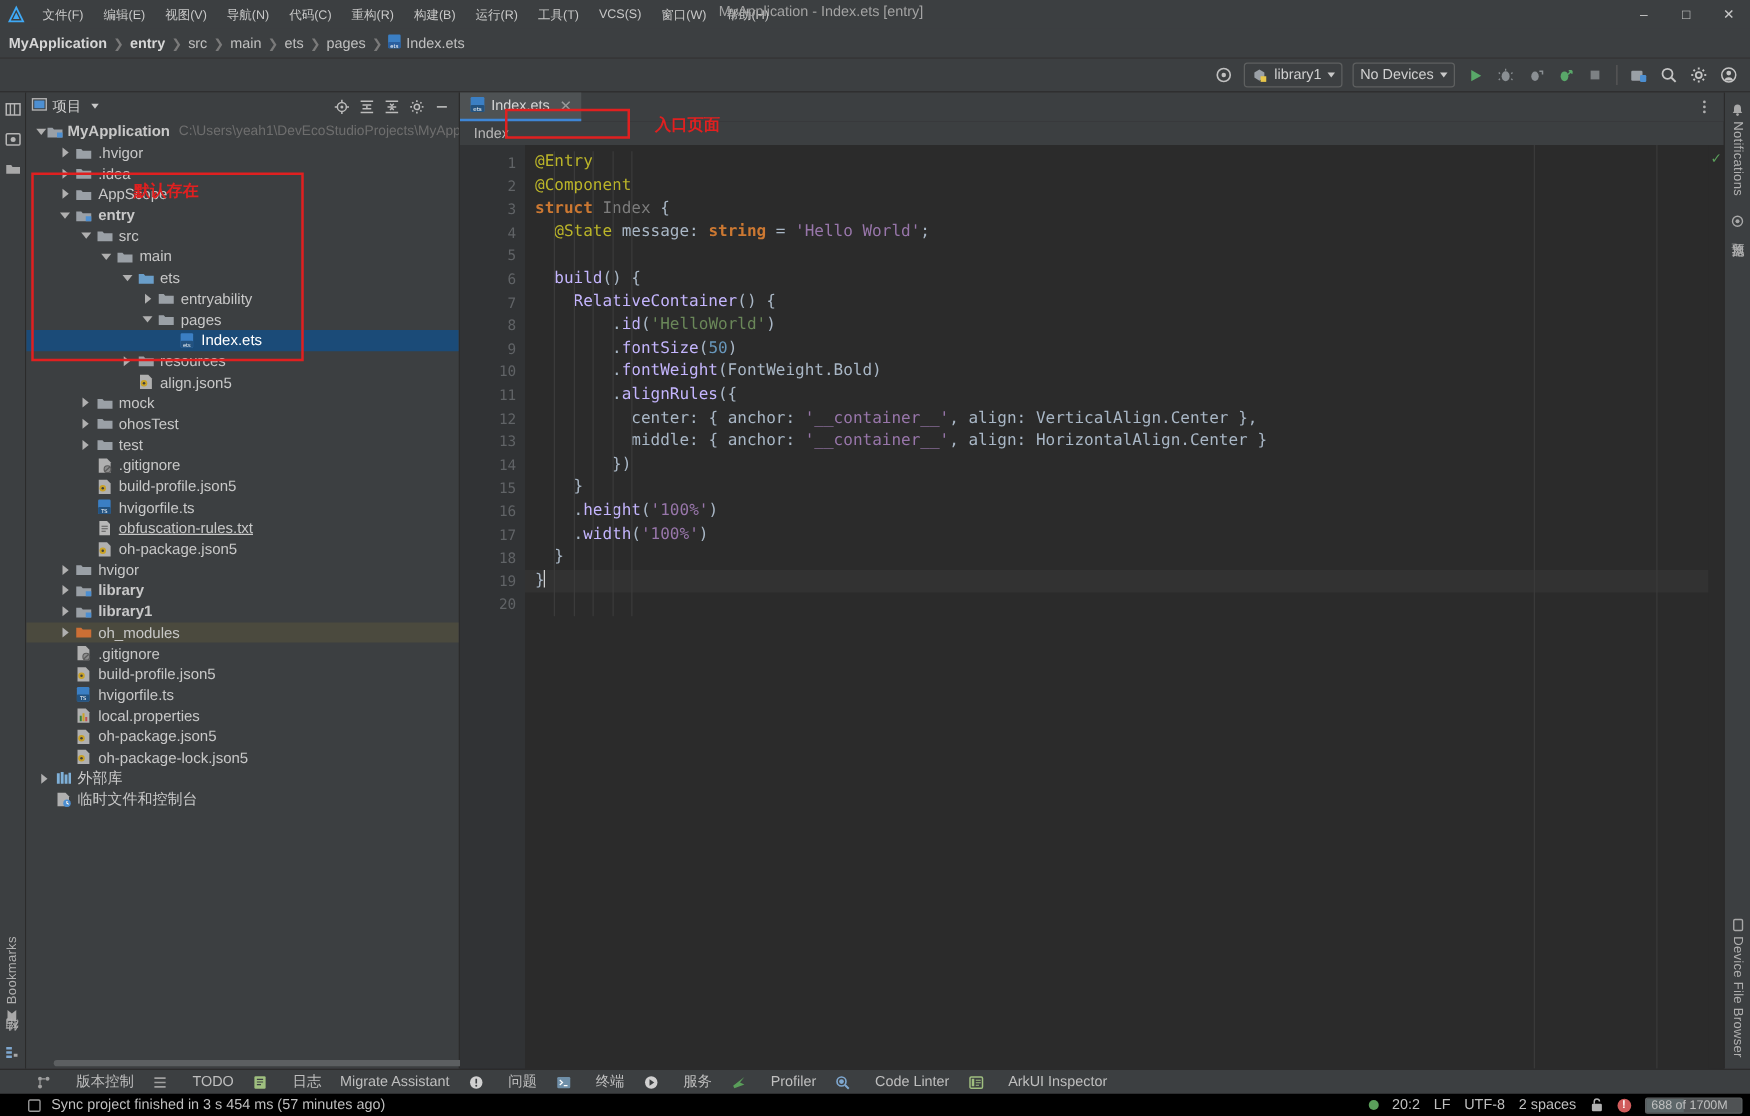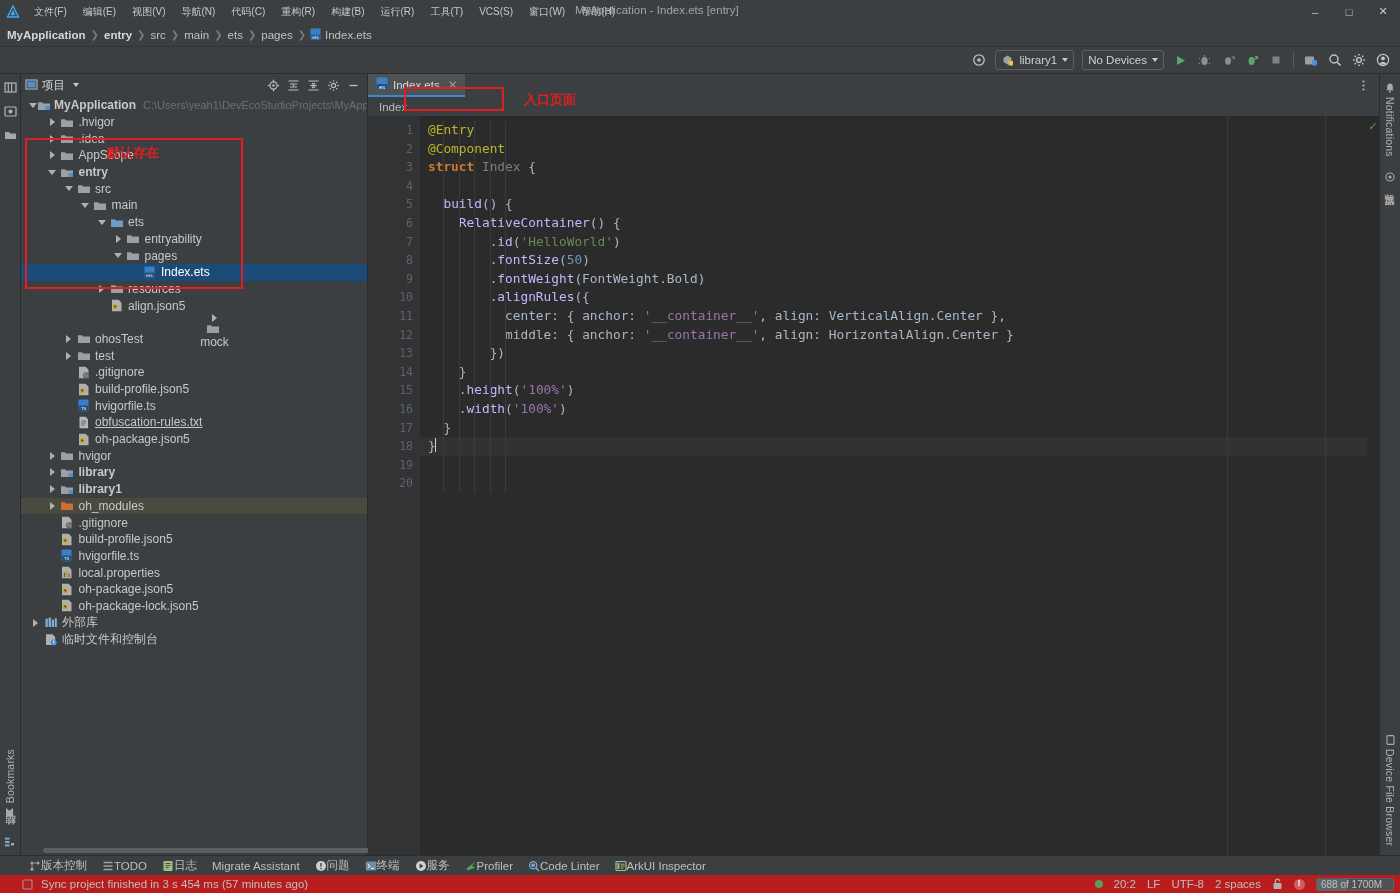--- a/index.html
+++ b/index.html
@@ -136,23 +136,23 @@
     position: absolute; color: #e02020; font-weight: bold; font-size: 13px;
     font-family: Liberation Sans, sans-serif; white-space: nowrap; pointer-events: none;
   }
 
   
   .bottombar {
     height: 20px; background: #3c3f41; display: flex; align-items: center;
     gap: 1px; padding-left: 22px; font-size: 11.5px; color: #bfbfbf; flex: 0 0 20px;
     border-top: 1px solid #2b2b2b;
   }
-  .bb-item { display: flex; align-items: center; gap: 0; padding: 1px 7px; border-radius: 3px; white-space:nowrap;}
+  .bb-item { display: flex; align-items: center; gap: 20px; padding: 1px 7px; border-radius: 3px; white-space:nowrap;}
   .statusbar {
-    height: 18px; background: #b91c1c; display: flex; align-items: center;
+    height: 18px; background: #000000; display: flex; align-items: center;
     padding: 0 6px 0 22px; font-size: 11.5px; color: #bfbfbf; flex: 0 0 18px;
   }
   .sb-right { margin-left: auto; display: flex; align-items: center; gap: 11px; }
   .membar {
     background: #4f5254; border:1px solid #5d6062; border-radius:2px; font-size:10px; color:#c0c0c0;
     padding: 0 4px; height:13px; display:flex; align-items:center; position: relative; overflow:hidden; min-width: 78px;
   }
   .membar .fill { position:absolute; left:0; top:0; bottom:0; background:#5d6769; }
   .membar span { position: relative; z-index:1; }
   .dot-red { width: 11px; height: 11px; border-radius: 50%; background: #d05c5c; display:inline-block; position:relative;}
@@ -516,21 +516,21 @@
             <span class="arrow "></span>
             <span class="ticon">
               <svg width="14" height="13" viewBox="0 0 14 13">
                 <path d="M2 0.8 L8.6 0.8 L11.5 3.7 L11.5 12.2 L2 12.2 Z" fill="#b0b0b0"></path>
                 <circle cx="5.2" cy="7.5" r="2.6" fill="#c9a227"></circle>
                 <circle cx="5.2" cy="7.5" r="1" fill="#3c3f41"></circle>
               </svg>
             </span>
             <span class="tlabel">align.json5</span>
           </div>
-          <div class="trow" style="padding-left: 41px; flex-direction: column;">
+          <div class="trow" style="padding-left: 41px;">
             <span class="arrow closed"></span>
             <span class="ticon">
               <svg width="14" height="13" viewBox="0 0 14 13">
                 <path d="M1 3.2 L5 3.2 L6.2 4.6 L13 4.6 L13 11 L1 11 Z" fill="#9aa0a6"></path>
               </svg>
             </span>
             <span class="tlabel">mock</span>
           </div>
           <div class="trow" style="padding-left: 41px;">
             <span class="arrow closed"></span>
@@ -788,20 +788,21 @@
             <div class="gline">18</div>
             <div class="gline">19</div>
             <div class="gline">20</div>
           </div>
         <div class="codearea" id="codearea">
           <div class="marginline" style="left:807px"></div>
           <div class="marginline" style="left:905px"></div>
         <div class="cline"><span class="k-ann">@Entry</span></div>
             <div class="cline"><span class="k-ann">@Component</span></div>
             <div class="cline"><span class="k-kw">struct </span><span class="k-type">Index </span><span class="k-brace">{</span></div>
+            <div class="cline"><span class="k-ann">  @State </span><span class="k-plain">message</span><span class="k-plain">: </span><span class="k-kw">string</span><span class="k-plain"> = </span><span class="k-str2">'Hello World'</span><span class="k-plain">;</span></div>
             <div class="cline"></div>
             <div class="cline"><span class="k-plain">  </span><span class="k-fn">build</span><span class="k-brace">() {</span></div>
             <div class="cline"><span class="k-plain">    </span><span class="k-fn">RelativeContainer</span><span class="k-brace">() {</span></div>
             <div class="cline"><span class="k-plain">        .</span><span class="k-fn">id</span><span class="k-brace">(</span><span class="k-str">'HelloWorld'</span><span class="k-brace">)</span></div>
             <div class="cline"><span class="k-plain">        .</span><span class="k-fn">fontSize</span><span class="k-brace">(</span><span class="k-num">50</span><span class="k-brace">)</span></div>
             <div class="cline"><span class="k-plain">        .</span><span class="k-fn">fontWeight</span><span class="k-plain">(FontWeight.Bold)</span></div>
             <div class="cline"><span class="k-plain">        .</span><span class="k-fn">alignRules</span><span class="k-brace">({</span></div>
             <div class="cline"><span class="k-plain">          center</span><span class="k-plain">: </span><span class="k-brace">{</span><span class="k-plain"> anchor</span><span class="k-plain">: </span><span class="k-str2">'__container__'</span><span class="k-plain">, align</span><span class="k-plain">: VerticalAlign.Center </span><span class="k-brace">}</span><span class="k-plain">,</span></div>
             <div class="cline"><span class="k-plain">          middle</span><span class="k-plain">: </span><span class="k-brace">{</span><span class="k-plain"> anchor</span><span class="k-plain">: </span><span class="k-str2">'__container__'</span><span class="k-plain">, align</span><span class="k-plain">: HorizontalAlign.Center </span><span class="k-brace">}</span></div>
             <div class="cline"><span class="k-brace">        })</span></div>

